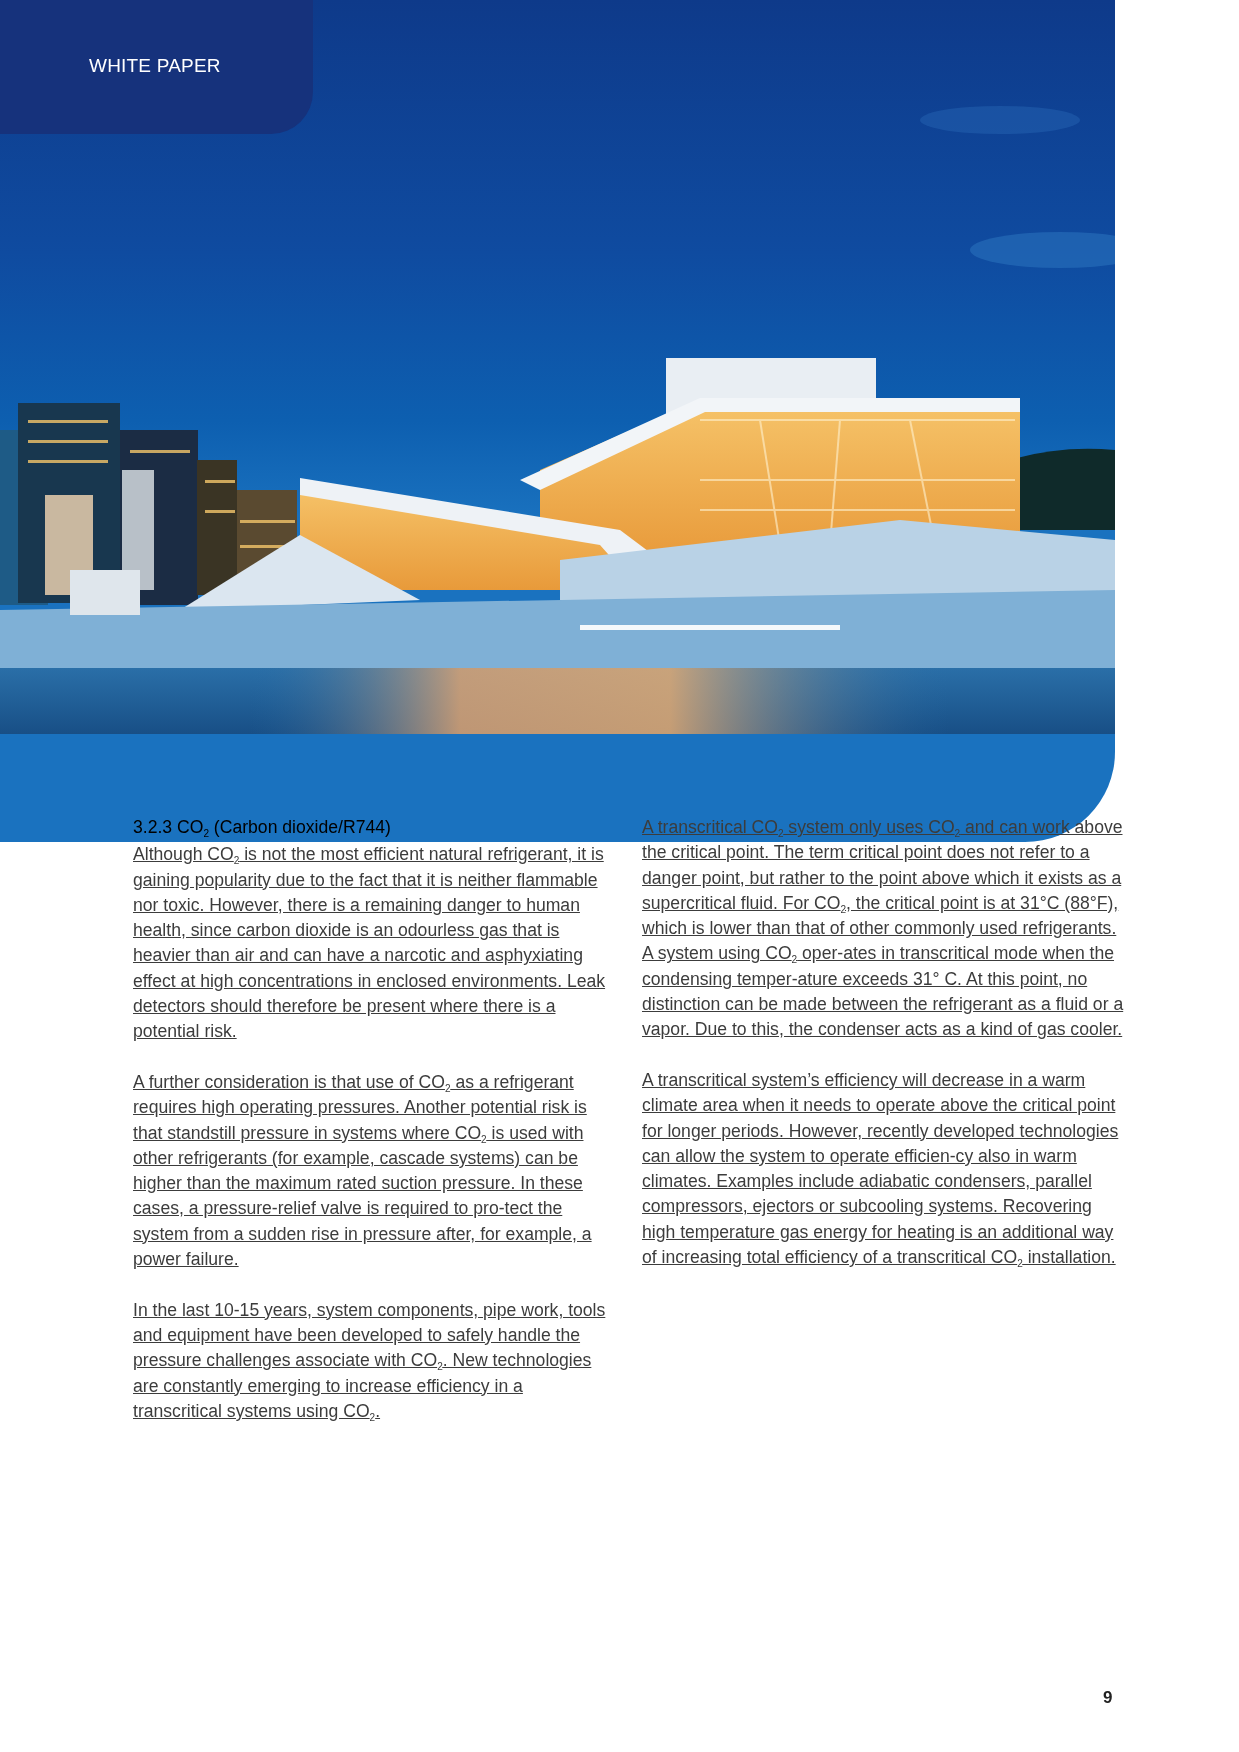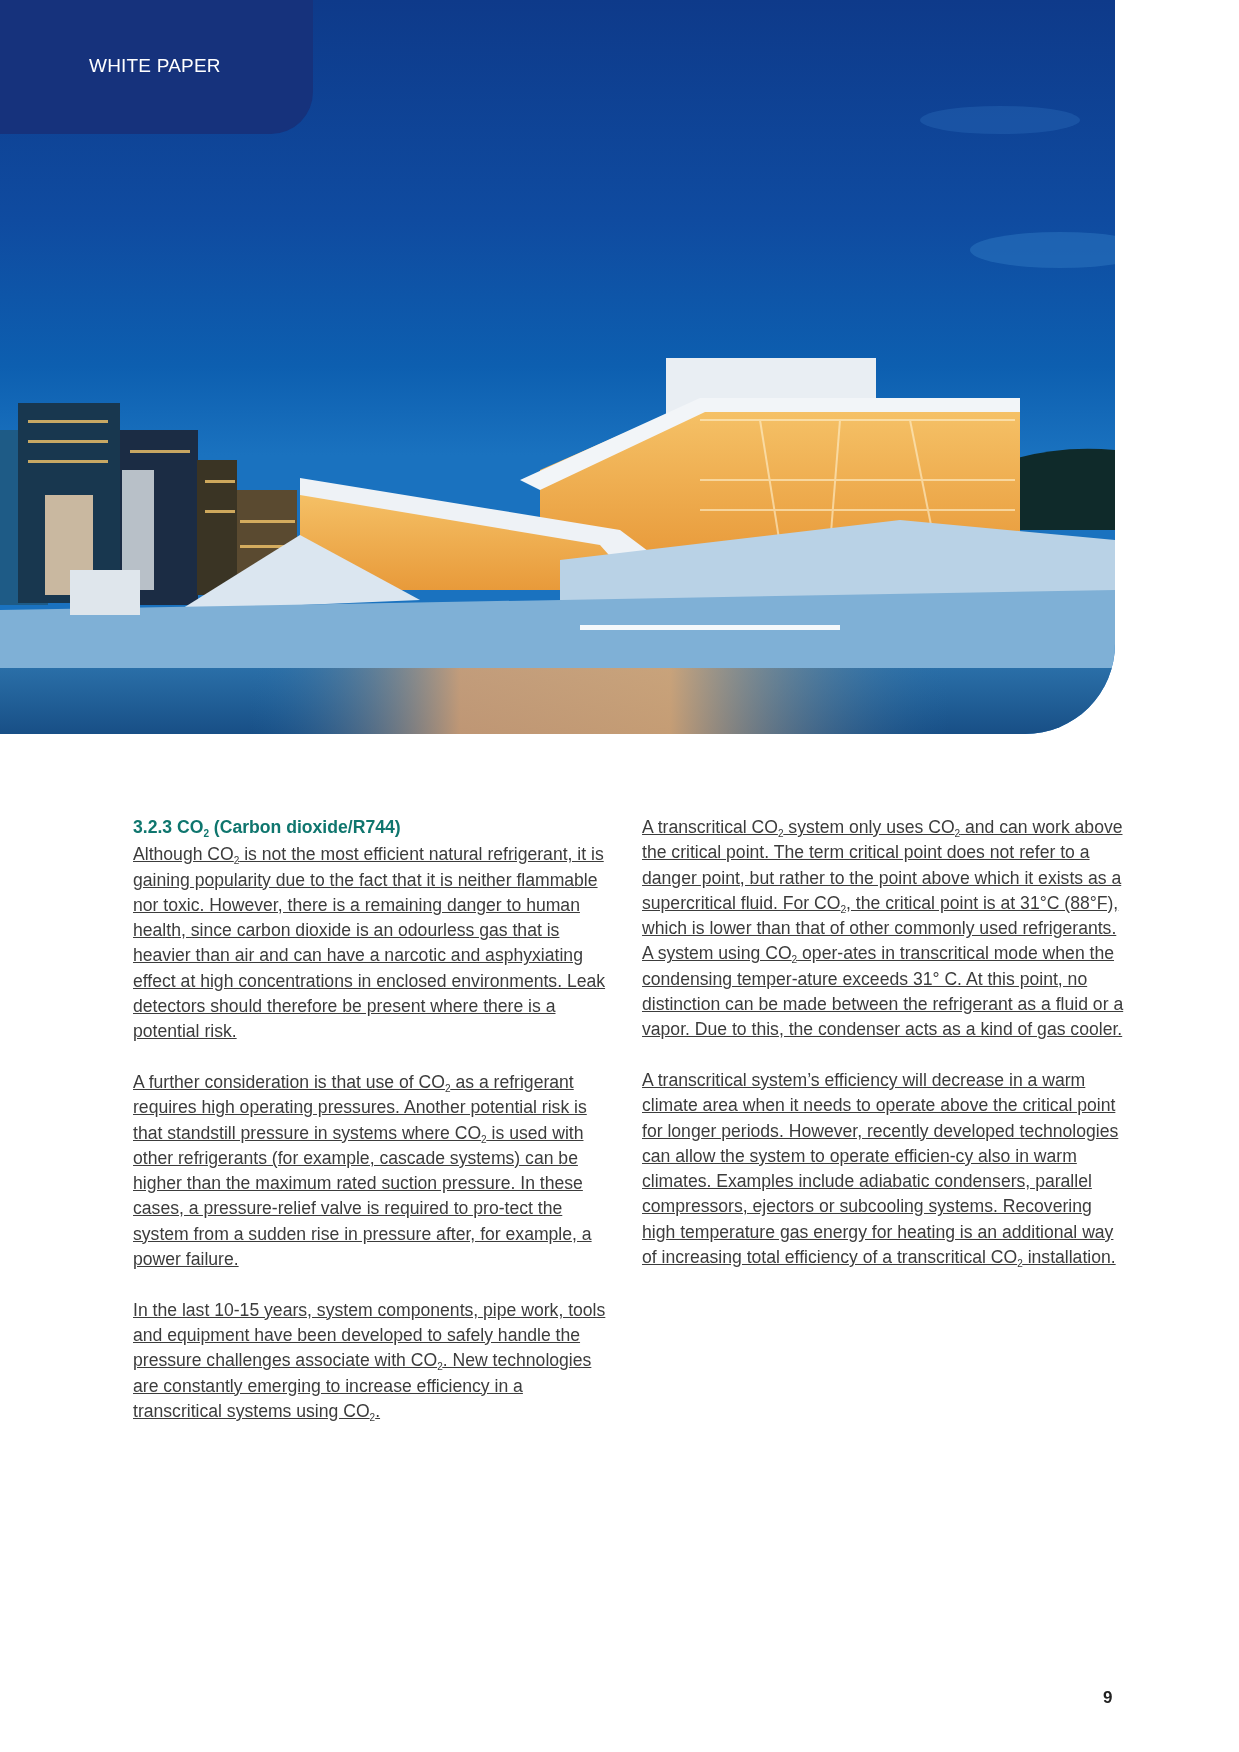--- a/index.html
+++ b/index.html
@@ -1,38 +1,38 @@
 <!DOCTYPE html>
 <html><head>
 <meta charset="utf-8">
 <style>
   html, body { margin: 0; padding: 0; }
   body {
     width: 1239px; height: 1752px; background: #ffffff; position: relative; overflow: hidden;
     font-family: "Liberation Sans", sans-serif; color: #3c3c3c;
   }
   .hero {
-    position: absolute; left: 0; top: 0; width: 1115px; height: 734px;
+    position: absolute; left: 0; top: 0; width: 1115px; height: 842px;
     border-bottom-right-radius: 90px; overflow: hidden;
     background: linear-gradient(180deg, #0e3a8a 0%, #0f4ba0 30%, #0d5fb0 50%, #1a72bf 62%);
   }
   .hero svg { position: absolute; left: 0; top: 0; width: 1115px; height: 734px; display: block; }
   .badge {
     position: absolute; left: 0; top: 0; width: 313px; height: 134px;
     background: #16327c; border-bottom-right-radius: 42px; z-index: 2;
   }
   .badge span {
     position: absolute; left: 89px; top: 55px; color: #ffffff; font-size: 19px;
     font-weight: 400; letter-spacing: 0.2px;
   }
   .col { position: absolute; top: 815px; width: 480px; font-size: 17.6px; line-height: 25.3px; }
   .col.left { left: 133px; }
   .col.right { left: 642px; width: 485px; }
   .col p { margin: 0 0 25.3px 0; text-decoration: underline; }
-  .heading { color: #0f766e; font-weight: 700; font-size: 17.6px; margin: 0 0 2px 0; line-height: 25.3px; }
+  .heading { color: #000000; font-weight: 400; font-size: 17.6px; margin: 0 0 2px 0; line-height: 25.3px; }
   sub { font-size: 10px; vertical-align: -4px; line-height: 0; }
   .page-num { position: absolute; left: 1103px; top: 1688px; font-size: 17px; font-weight: 700; color: #222; }
 </style>
 </head>
 <body>
 
 <div class="hero">
   <svg viewBox="0 0 1115 734" preserveAspectRatio="none">
     <defs>
       <linearGradient id="water" x1="0" y1="0" x2="0" y2="1">

